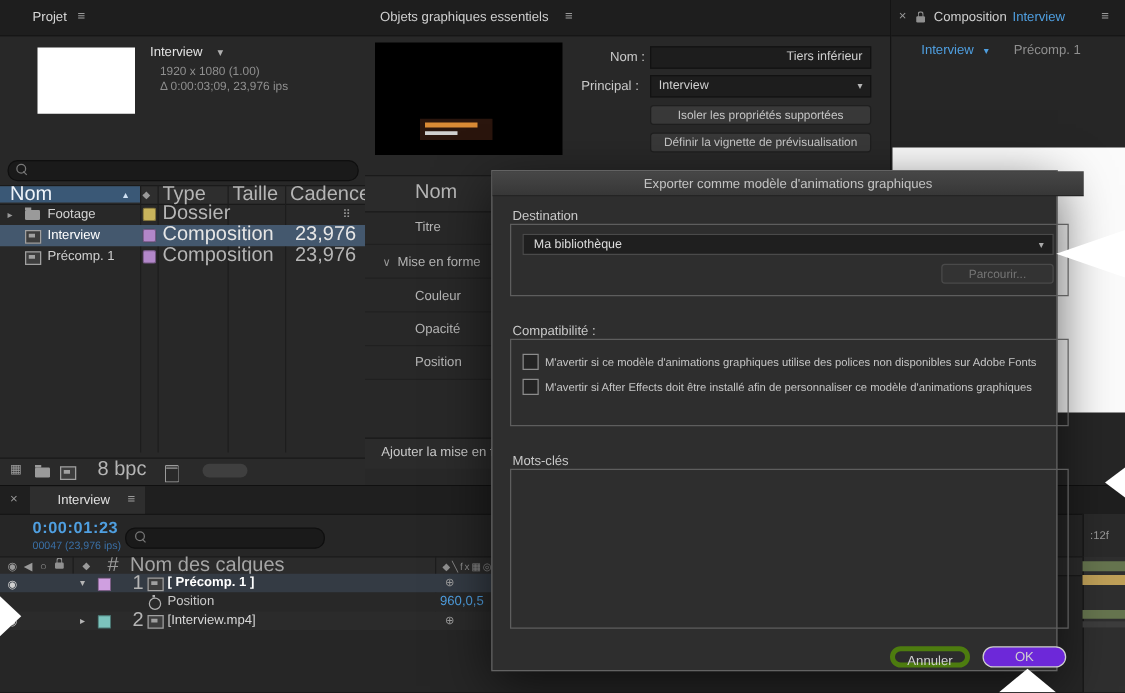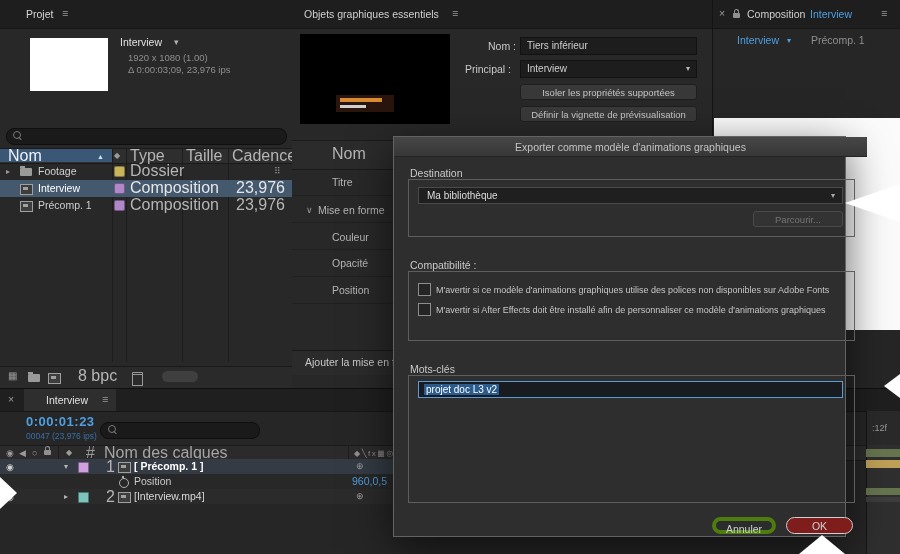--- a/index.html
+++ b/index.html
@@ -105,21 +105,21 @@
     <span class="t" style="left:160px;top:7px;color:#9a9a9a;">≡</span>
 
     <div class="rect" style="left:8px;top:34px;width:150px;height:90px;background:#000000;">
       <div style="position:absolute;left:36px;bottom:12px;width:58px;height:17px;background:#2a150d;">
         <div style="position:absolute;left:4px;top:3px;width:42px;height:4px;background:#d98a35;"></div>
         <div style="position:absolute;left:4px;top:10px;width:26px;height:3px;background:#cfcfcf;"></div>
       </div>
     </div>
 
     <span class="t" style="left:186px;top:40px;width:38px;text-align:right;">Nom :</span>
-    <div class="field" style="left:228px;top:37px;width:163px;height:14px;">
+    <div class="field" style="left:228px;top:37px;width:163px;height:14px;text-align:right;">
       <span>Tiers inférieur</span>
     </div>
 
     <span class="t" style="left:168px;top:63px;width:56px;text-align:center;">Principal :</span>
     <div class="field" style="left:228px;top:60px;width:163px;height:14px;">
       <span>Interview</span>
       <span style="position:absolute;right:6px;top:3px;font-size:8px;color:#b5b5b5;">▾</span>
     </div>
 
     <button class="egbtn" style="left:228px;top:84px;width:177px;height:16px;">Isoler les propriétés supportées</button>
@@ -238,26 +238,23 @@
 
     <span class="t" style="left:16px;top:122px;">Compatibilité :</span>
     <div class="group" style="left:14px;top:134px;width:445px;height:68px;"></div>
     <span class="cbx" style="left:24px;top:146px;"></span>
     <span class="cblabel" style="left:42px;top:148px;">M'avertir si ce modèle d'animations graphiques utilise des polices non disponibles sur Adobe Fonts</span>
     <span class="cbx" style="left:24px;top:166px;"></span>
     <span class="cblabel" style="left:42px;top:168px;">M'avertir si After Effects doit être installé afin de personnaliser ce modèle d'animations graphiques</span>
 
     <span class="t" style="left:16px;top:226px;">Mots-clés</span>
     <div class="group" style="left:14px;top:238px;width:445px;height:126px;"></div>
-    <div style="position:absolute;left:24px;top:244px;width:425px;height:17px;background:#181c20;border:1px solid #5b9bd5;box-sizing:border-box;">
-      <span style="position:absolute;left:5px;top:2px;font-size:10px;color:#ffffff;background:#2a5b8c;padding:0 2px;white-space:nowrap;">projet doc L3 v2</span>
-    </div>
 
     <button class="pill" style="left:318px;top:380px;width:64px;border:4px solid #4d7c0f;">Annuler</button>
-    <button class="pill" style="left:392px;top:380px;width:67px;border:1px solid #cfcfcf;background:#7f1d1d;">OK</button>
+    <button class="pill" style="left:392px;top:380px;width:67px;border:1px solid #cfcfcf;background:#6d28d9;">OK</button>
   </section>
 
   <div class="tri" style="right:0;top:184px;border-top:19px solid transparent;border-bottom:19px solid transparent;border-right:55px solid #ffffff;"></div>
   <div class="tri" style="right:0;top:374px;border-top:12px solid transparent;border-bottom:12px solid transparent;border-right:16px solid #ffffff;"></div>
   <div class="tri" style="left:0;top:477px;border-top:16px solid transparent;border-bottom:16px solid transparent;border-left:17px solid #ffffff;"></div>
   <div class="tri" style="left:799px;bottom:0;border-left:23px solid transparent;border-right:23px solid transparent;border-bottom:19px solid #ffffff;"></div>
 
 </div>
 
 </body></html>

